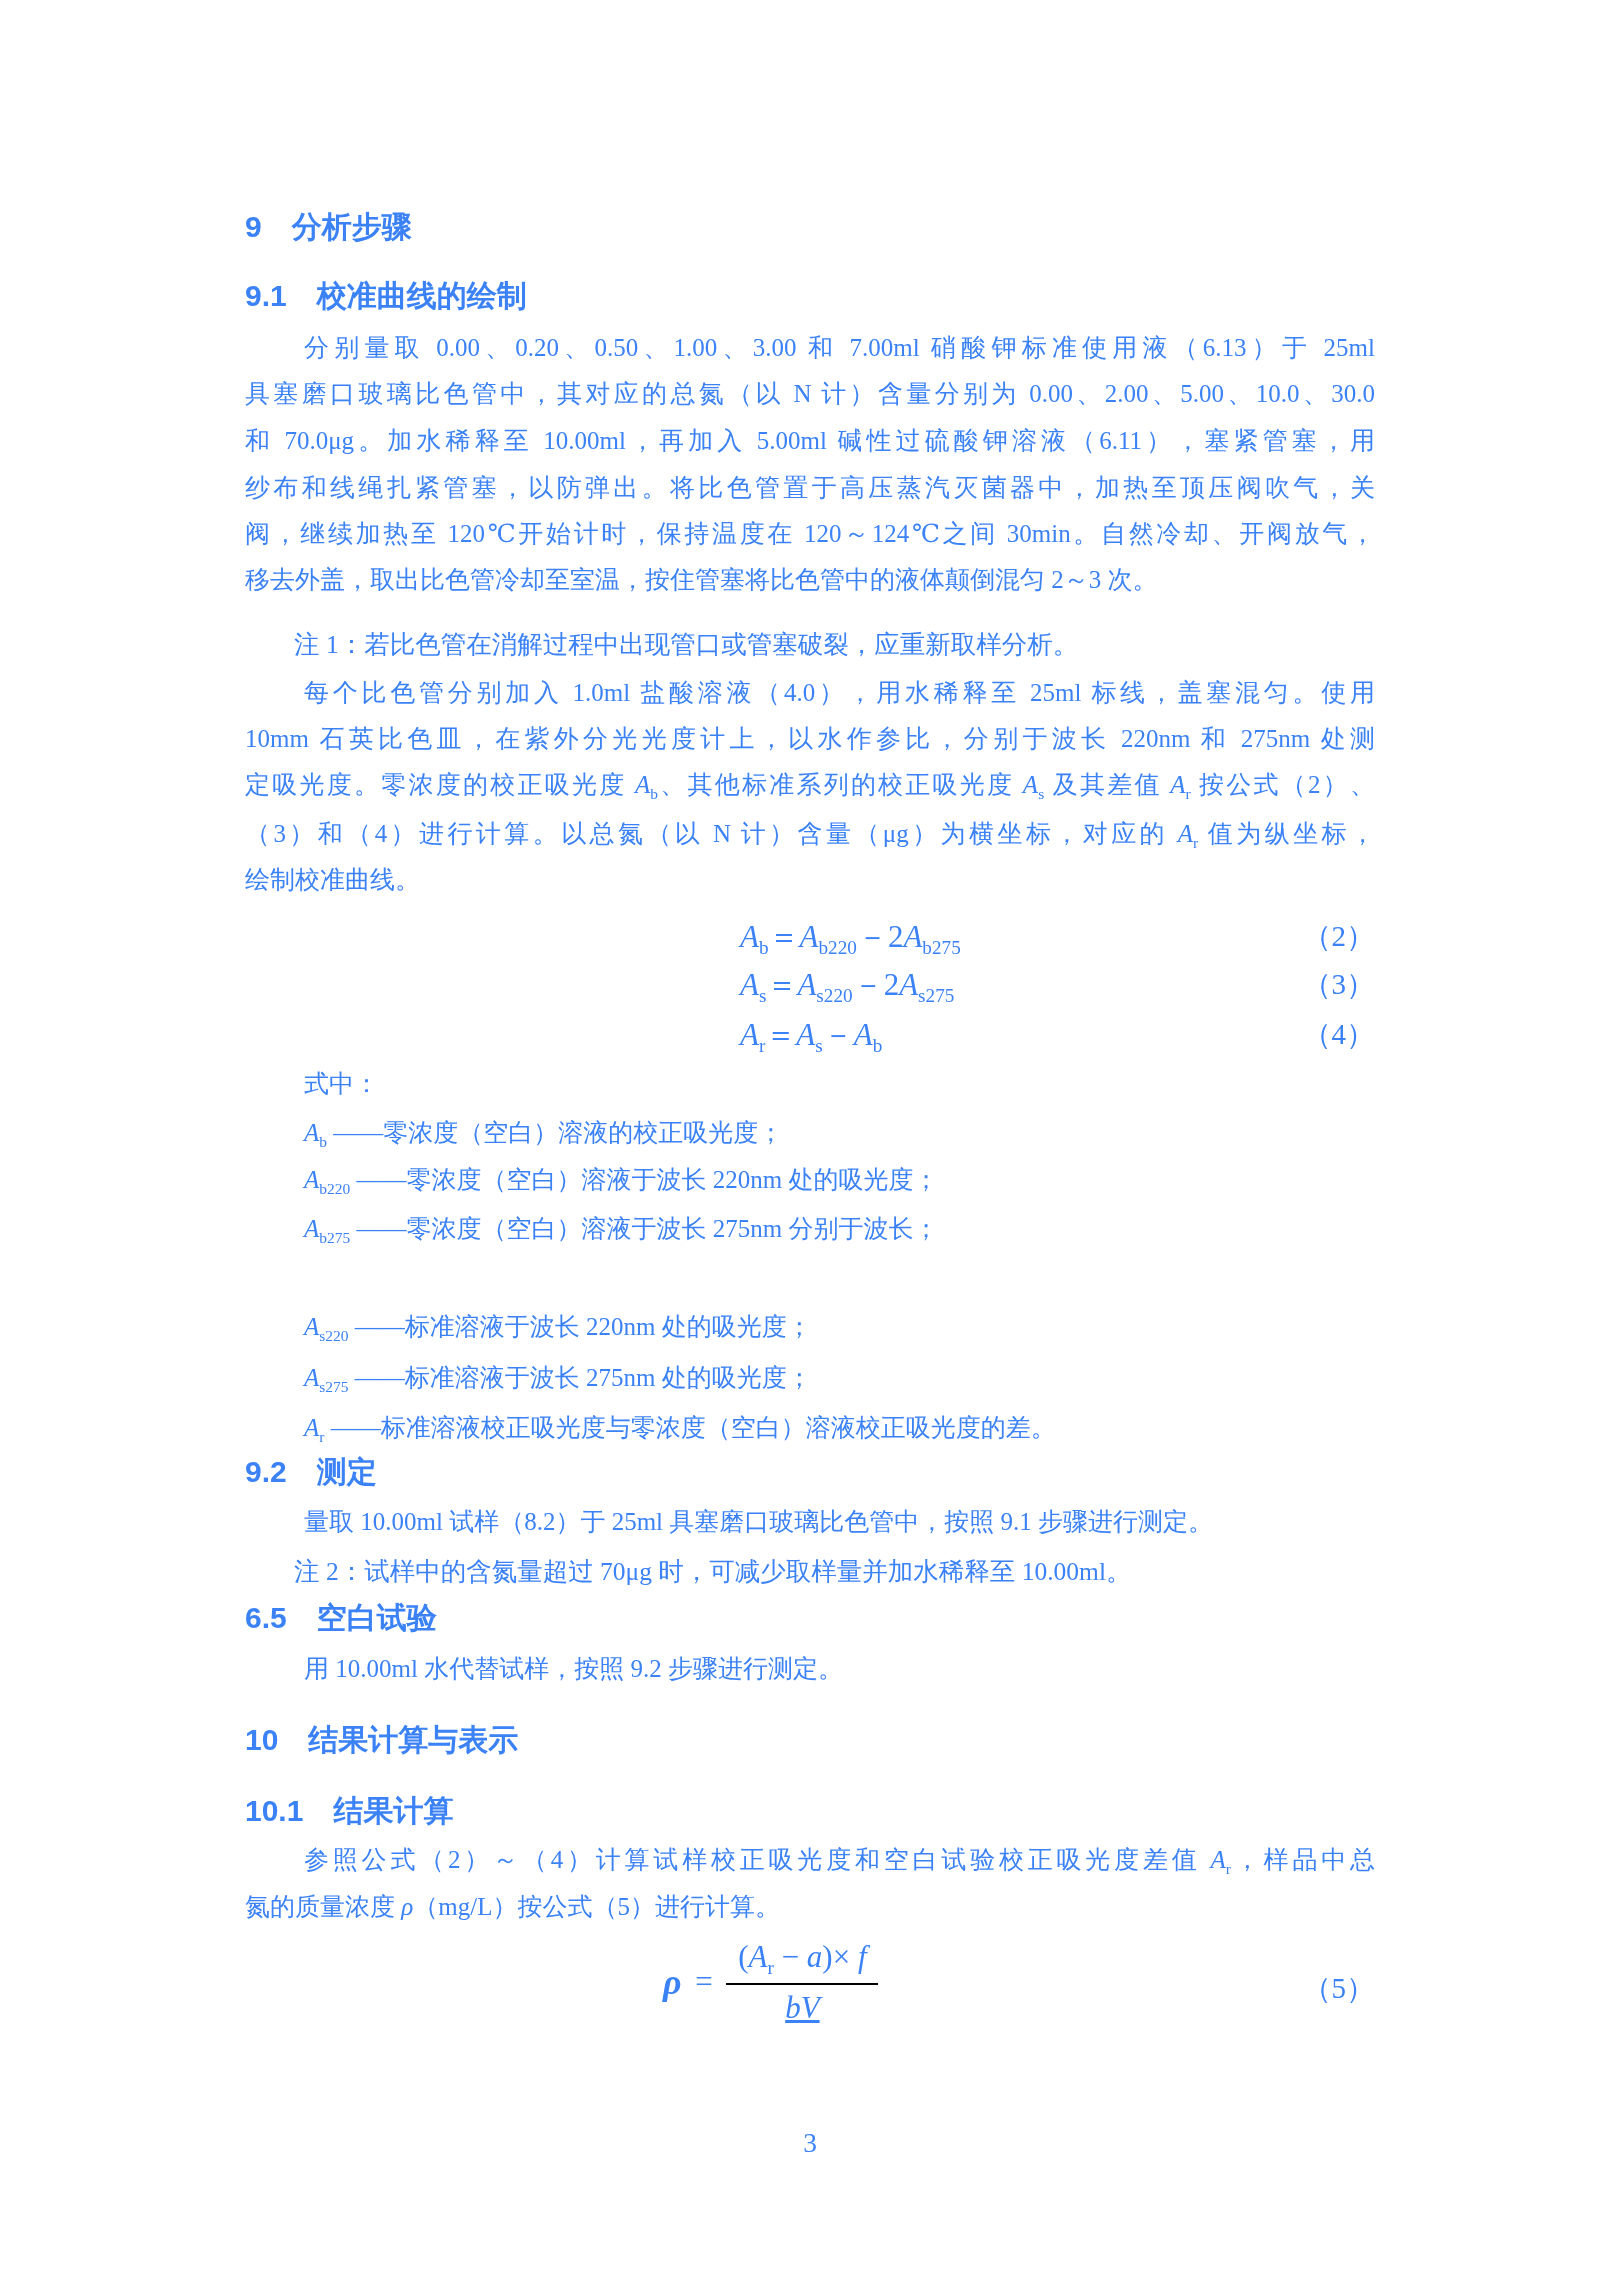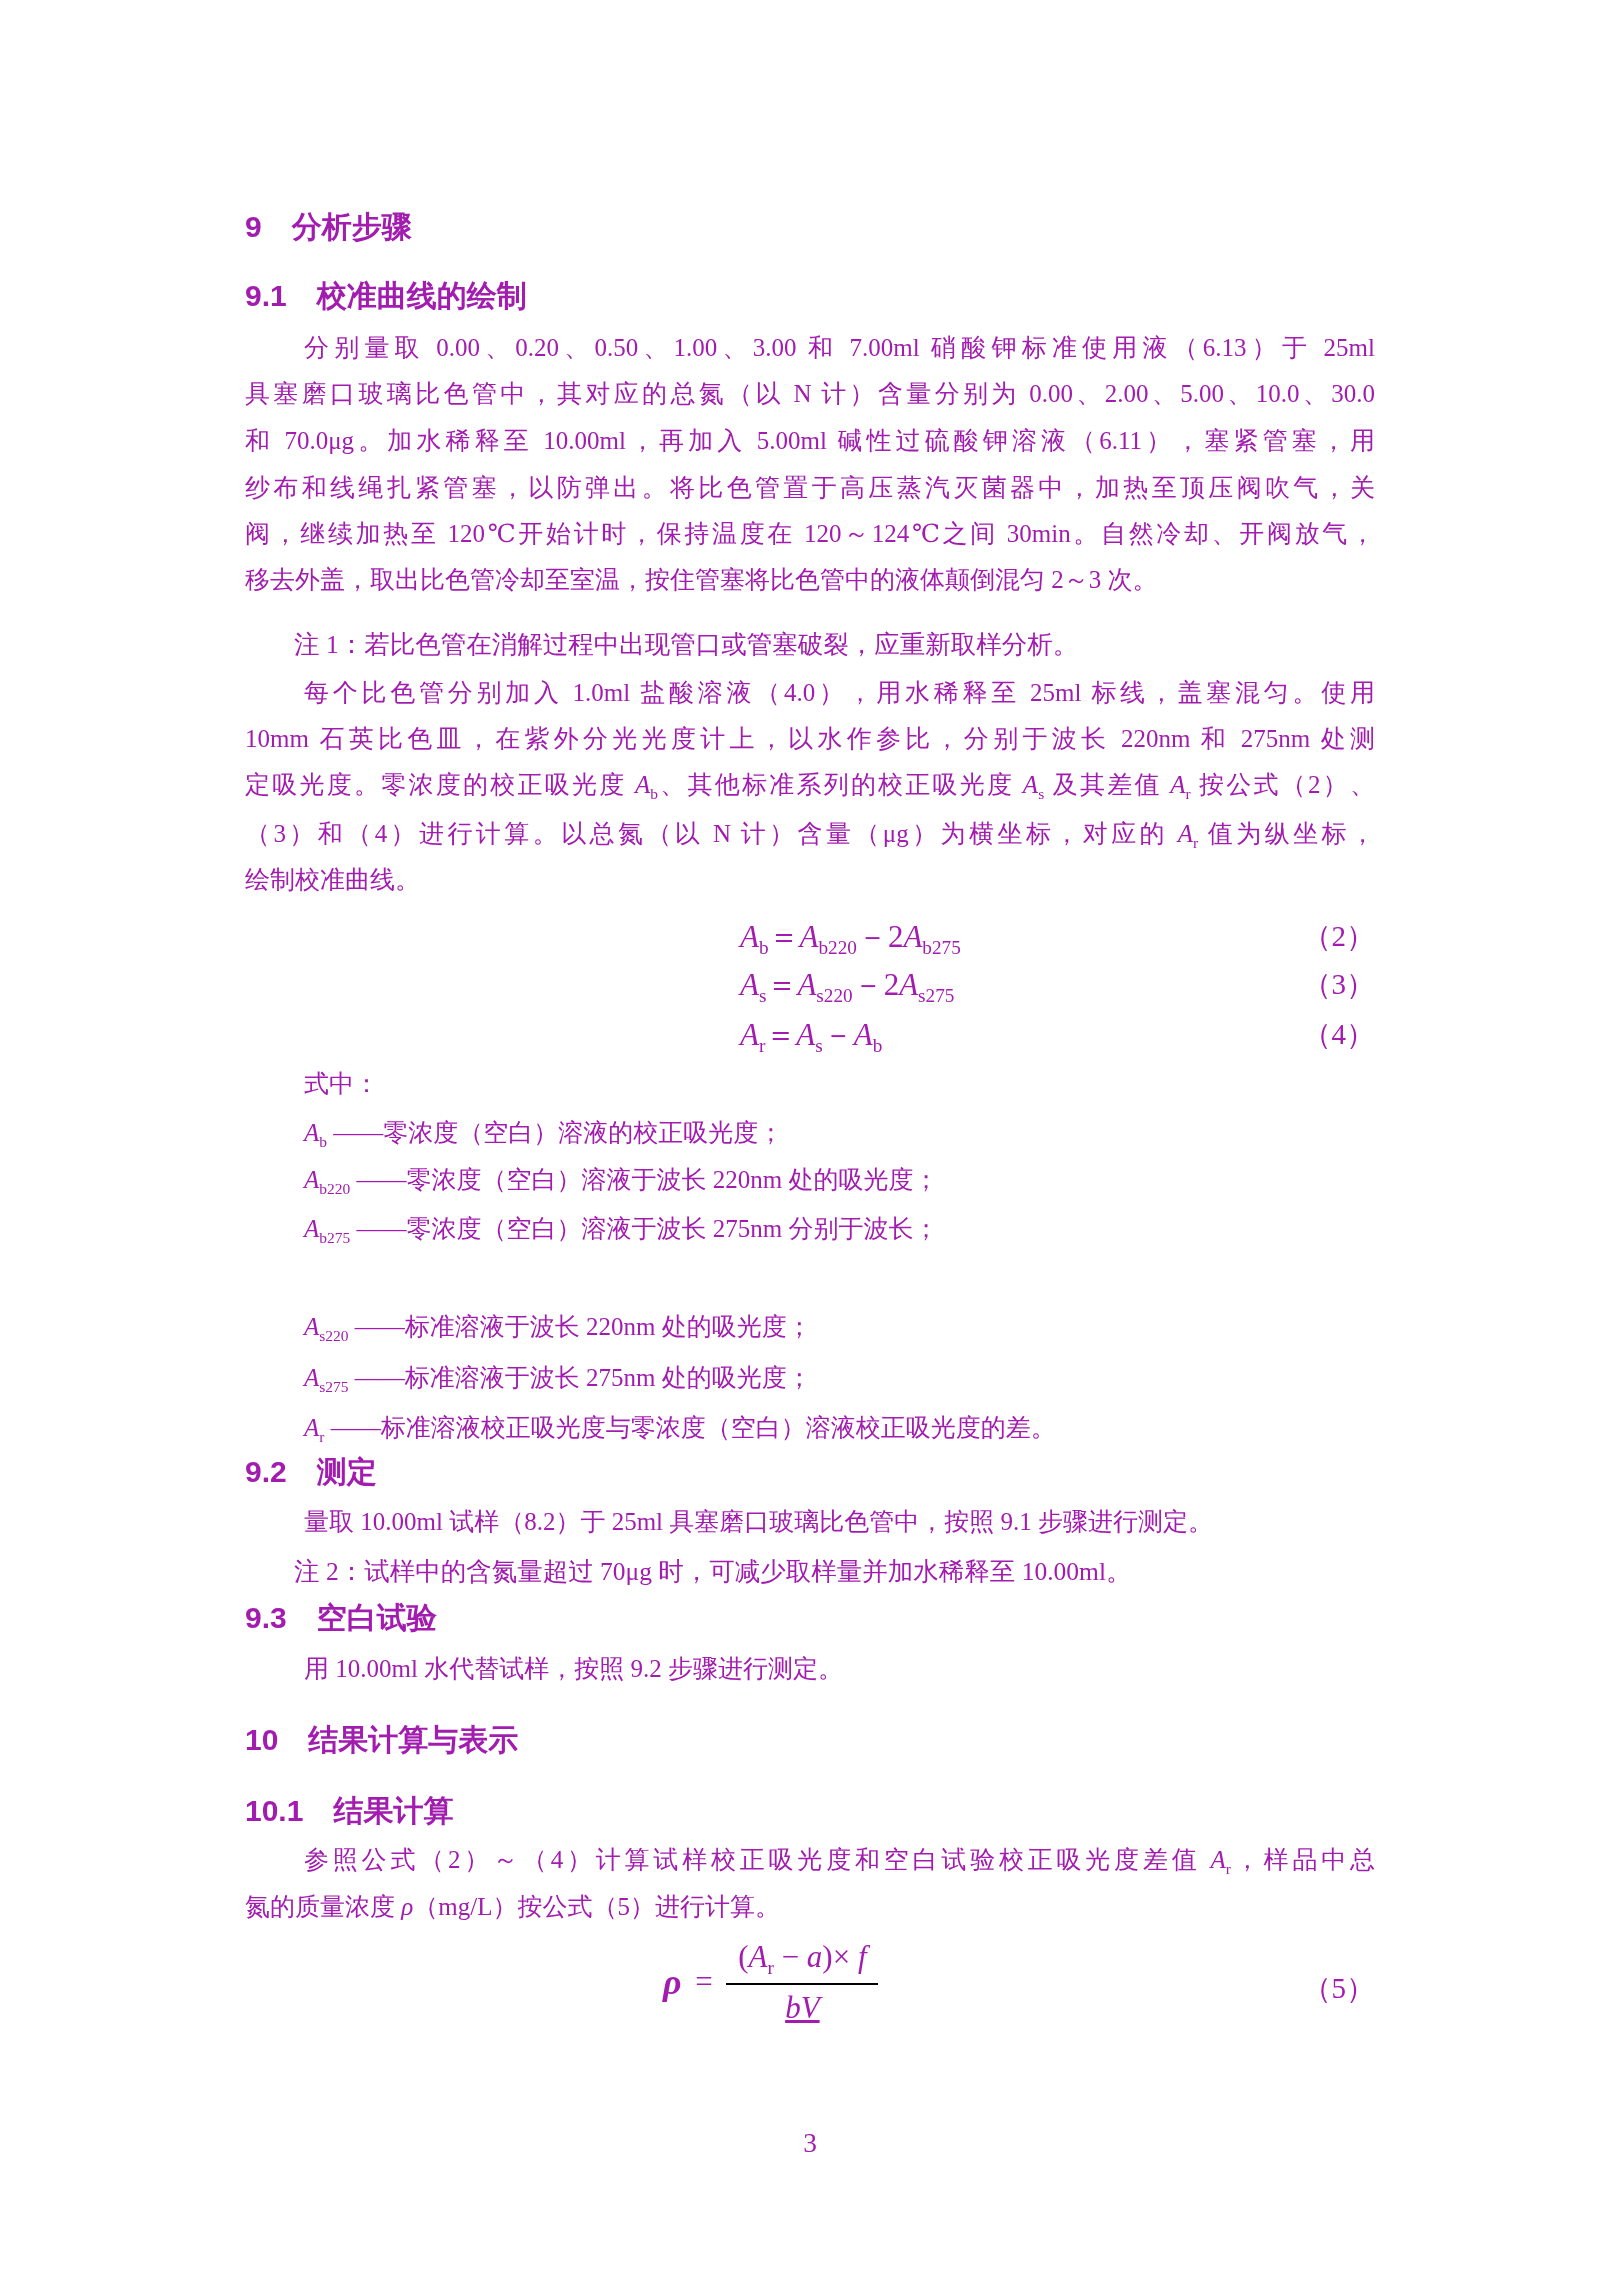--- a/index.html
+++ b/index.html
@@ -1,21 +1,21 @@
 <!DOCTYPE html>
 <html><head>
 <meta charset="utf-8">
 <style>
   html,body{margin:0;padding:0;background:#e8e8e8;}
   .page{
     position:relative;
     width:1621px;height:2293px;
     margin:0 auto;
     background:#ffffff;
-    color:#a21caf;
+    color:#3b82f6;
     font-family:"Liberation Serif","DejaVu Serif",serif;
     overflow:hidden;
   }
   .line{
     position:absolute;left:245px;width:1130px;
     font-size:25px;line-height:46px;
     white-space:nowrap;
   }
   .just{
     white-space:normal;
@@ -86,21 +86,21 @@
   <div class="line indent" style="top:1155px;line-height:49px"><span class="it">A</span><sub>b220</sub><span> ——零浓度（空白）溶液于波长 220nm 处的吸光度；</span></div>
   <div class="line indent" style="top:1204px;line-height:49px"><span class="it">A</span><sub>b275</sub><span> ——零浓度（空白）溶液于波长 275nm 分别于波长；</span></div>
   <div class="line indent" style="top:1302px;line-height:49px"><span class="it">A</span><sub>s220</sub><span> ——标准溶液于波长 220nm 处的吸光度；</span></div>
   <div class="line indent" style="top:1353px;line-height:49px"><span class="it">A</span><sub>s275</sub><span> ——标准溶液于波长 275nm 处的吸光度；</span></div>
   <div class="line indent" style="top:1403px;line-height:49px"><span class="it">A</span><sub>r</sub><span> ——标准溶液校正吸光度与零浓度（空白）溶液校正吸光度的差。</span></div>
 
   <div class="line head" style="top:1449px">9.2　测定</div>
   <div class="line indent" style="top:1499px">量取 10.00ml 试样（8.2）于 25ml 具塞磨口玻璃比色管中，按照 9.1 步骤进行测定。</div>
   <div class="line note" style="top:1552px">注 2：试样中的含氮量超过 70μg 时，可减少取样量并加水稀释至 10.00ml。</div>
 
-  <div class="line head" style="top:1595px">9.3　空白试验</div>
+  <div class="line head" style="top:1595px">6.5　空白试验</div>
   <div class="line indent" style="top:1646px">用 10.00ml 水代替试样，按照 9.2 步骤进行测定。</div>
 
   <div class="line head" style="top:1717px">10　结果计算与表示</div>
   <div class="line head" style="top:1788px">10.1　结果计算</div>
 
   <div class="line just indent" style="top:1837px"><span>参照公式（2）～（4）计算试样校正吸光度和空白试验校正吸光度差值 </span><span class="it">A</span><sub>r</sub><span>，样品中总</span></div>
   <div class="line" style="top:1884px"><span>氮的质量浓度 </span><span class="it">ρ</span><span>（mg/L）按公式（5）进行计算。</span></div>
 
   <div class="f5">
     <span class="rho">ρ</span>

